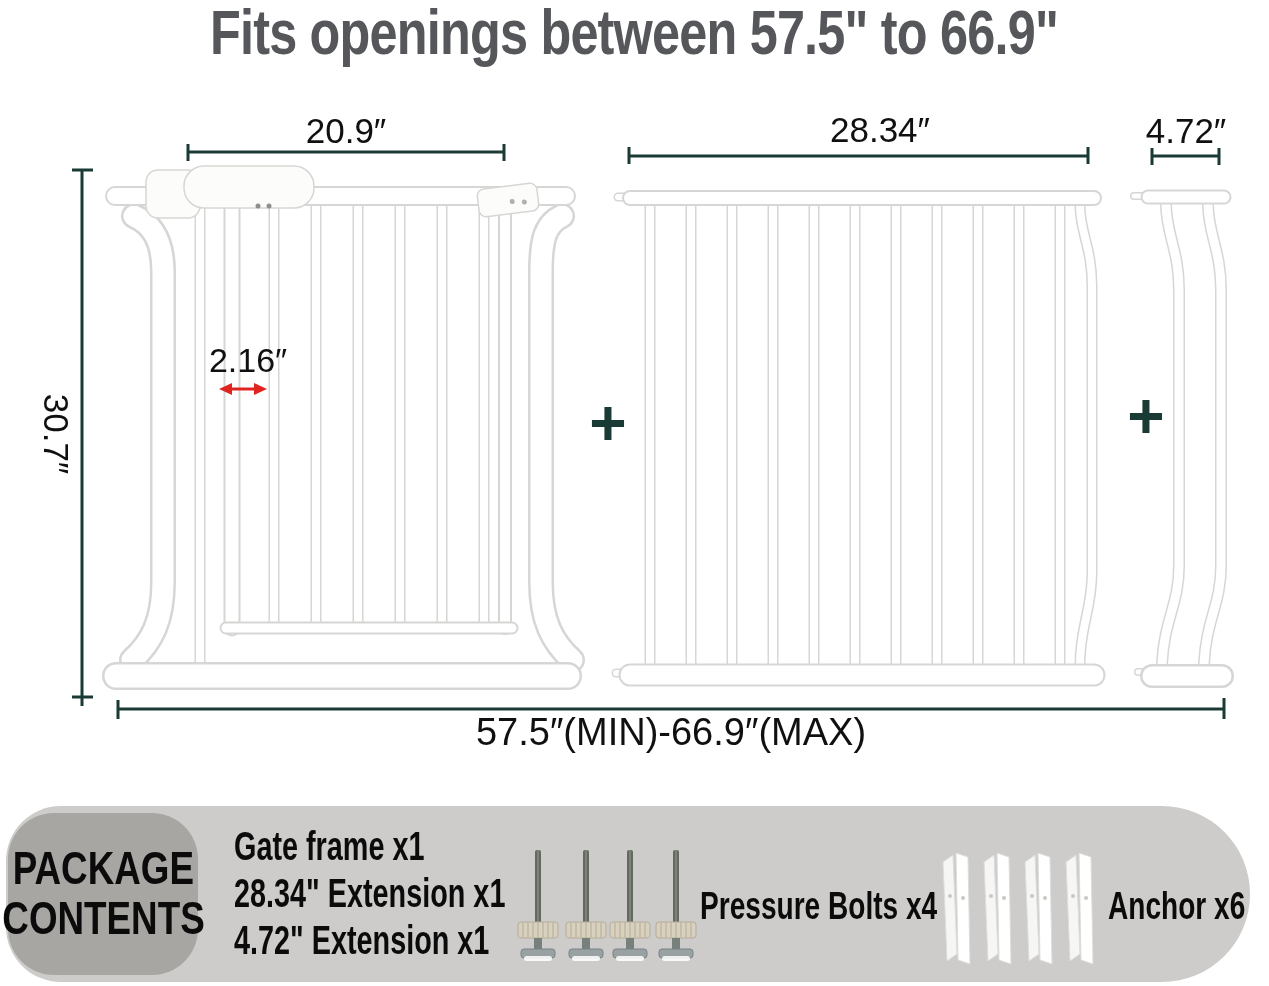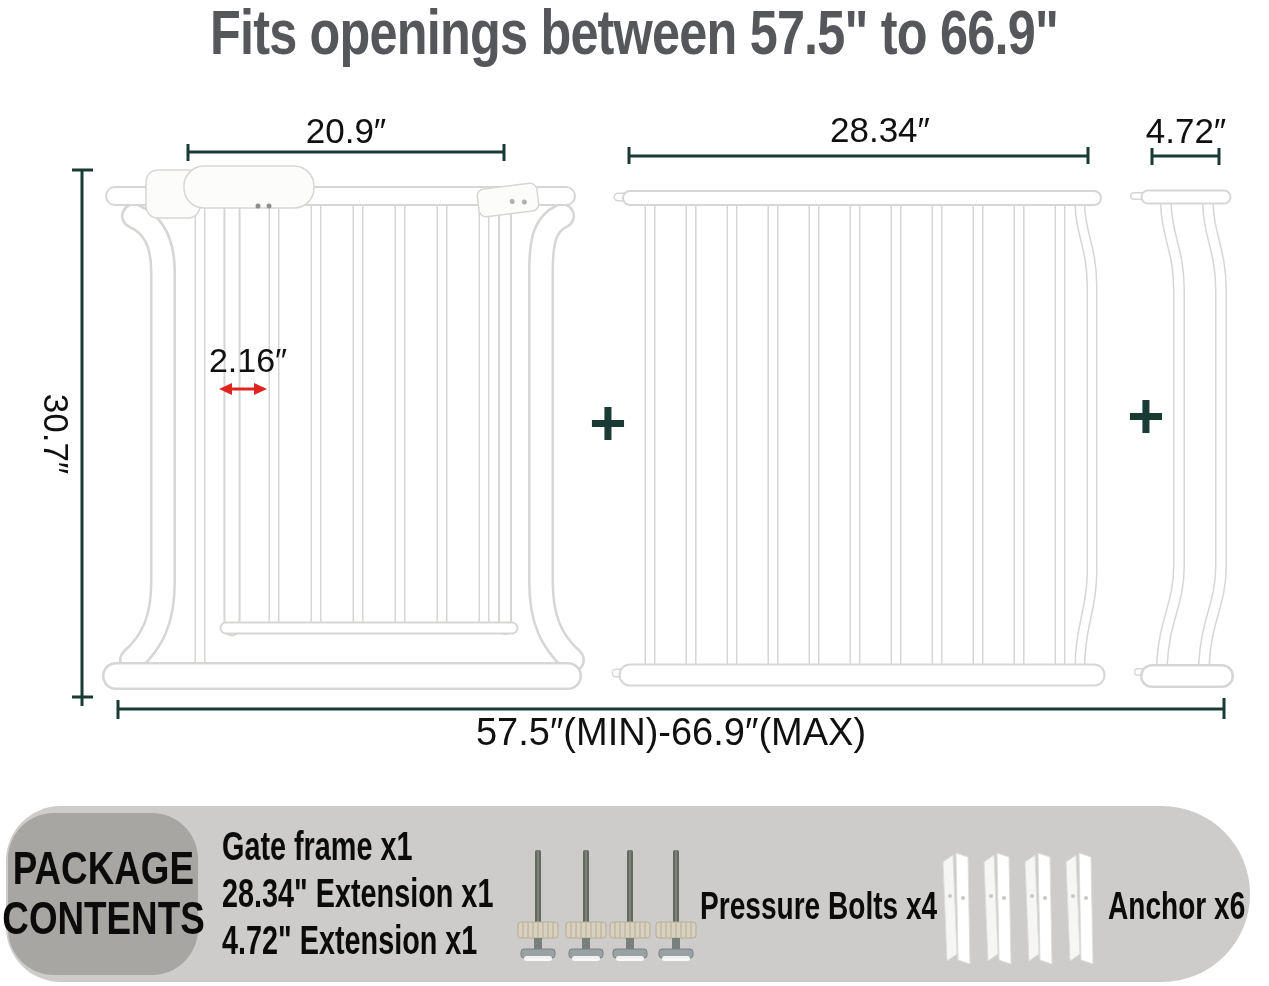--- a/index.html
+++ b/index.html
@@ -25,21 +25,21 @@
   .red-fill{fill:var(--red,#e02520);}
 
   
   .panel{position:absolute;left:6px;top:806px;width:1244px;height:176px;
          background:var(--panel-bg,#cdccca);border-radius:55px 88px 88px 55px;}
   .badge{position:absolute;left:2px;top:7px;width:190px;height:162px;
          background:var(--badge-bg,#a8a6a3);border-radius:46px;
          display:flex;flex-direction:column;align-items:center;justify-content:center;}
   .badge div{font-size:46px;font-weight:700;line-height:1.08;color:#0b0b0b;
              transform:scaleX(.80);white-space:nowrap;}
-  .pk-items{position:absolute;left:216px;top:17px;}
+  .pk-items{position:absolute;left:228px;top:17px;}
   .pk-item{font-size:40px;font-weight:700;line-height:47px;color:#0b0b0b;
            transform:scaleX(.72);transform-origin:left center;white-space:nowrap;}
   .pk-label{position:absolute;top:78px;font-size:39px;font-weight:700;color:#0b0b0b;
             transform:scaleX(.72);transform-origin:left center;white-space:nowrap;}
   .bolts{position:absolute;left:502px;top:44px;}
   .anchors{position:absolute;left:925px;top:40px;}
 </style>
 </head>
 <body>
 

